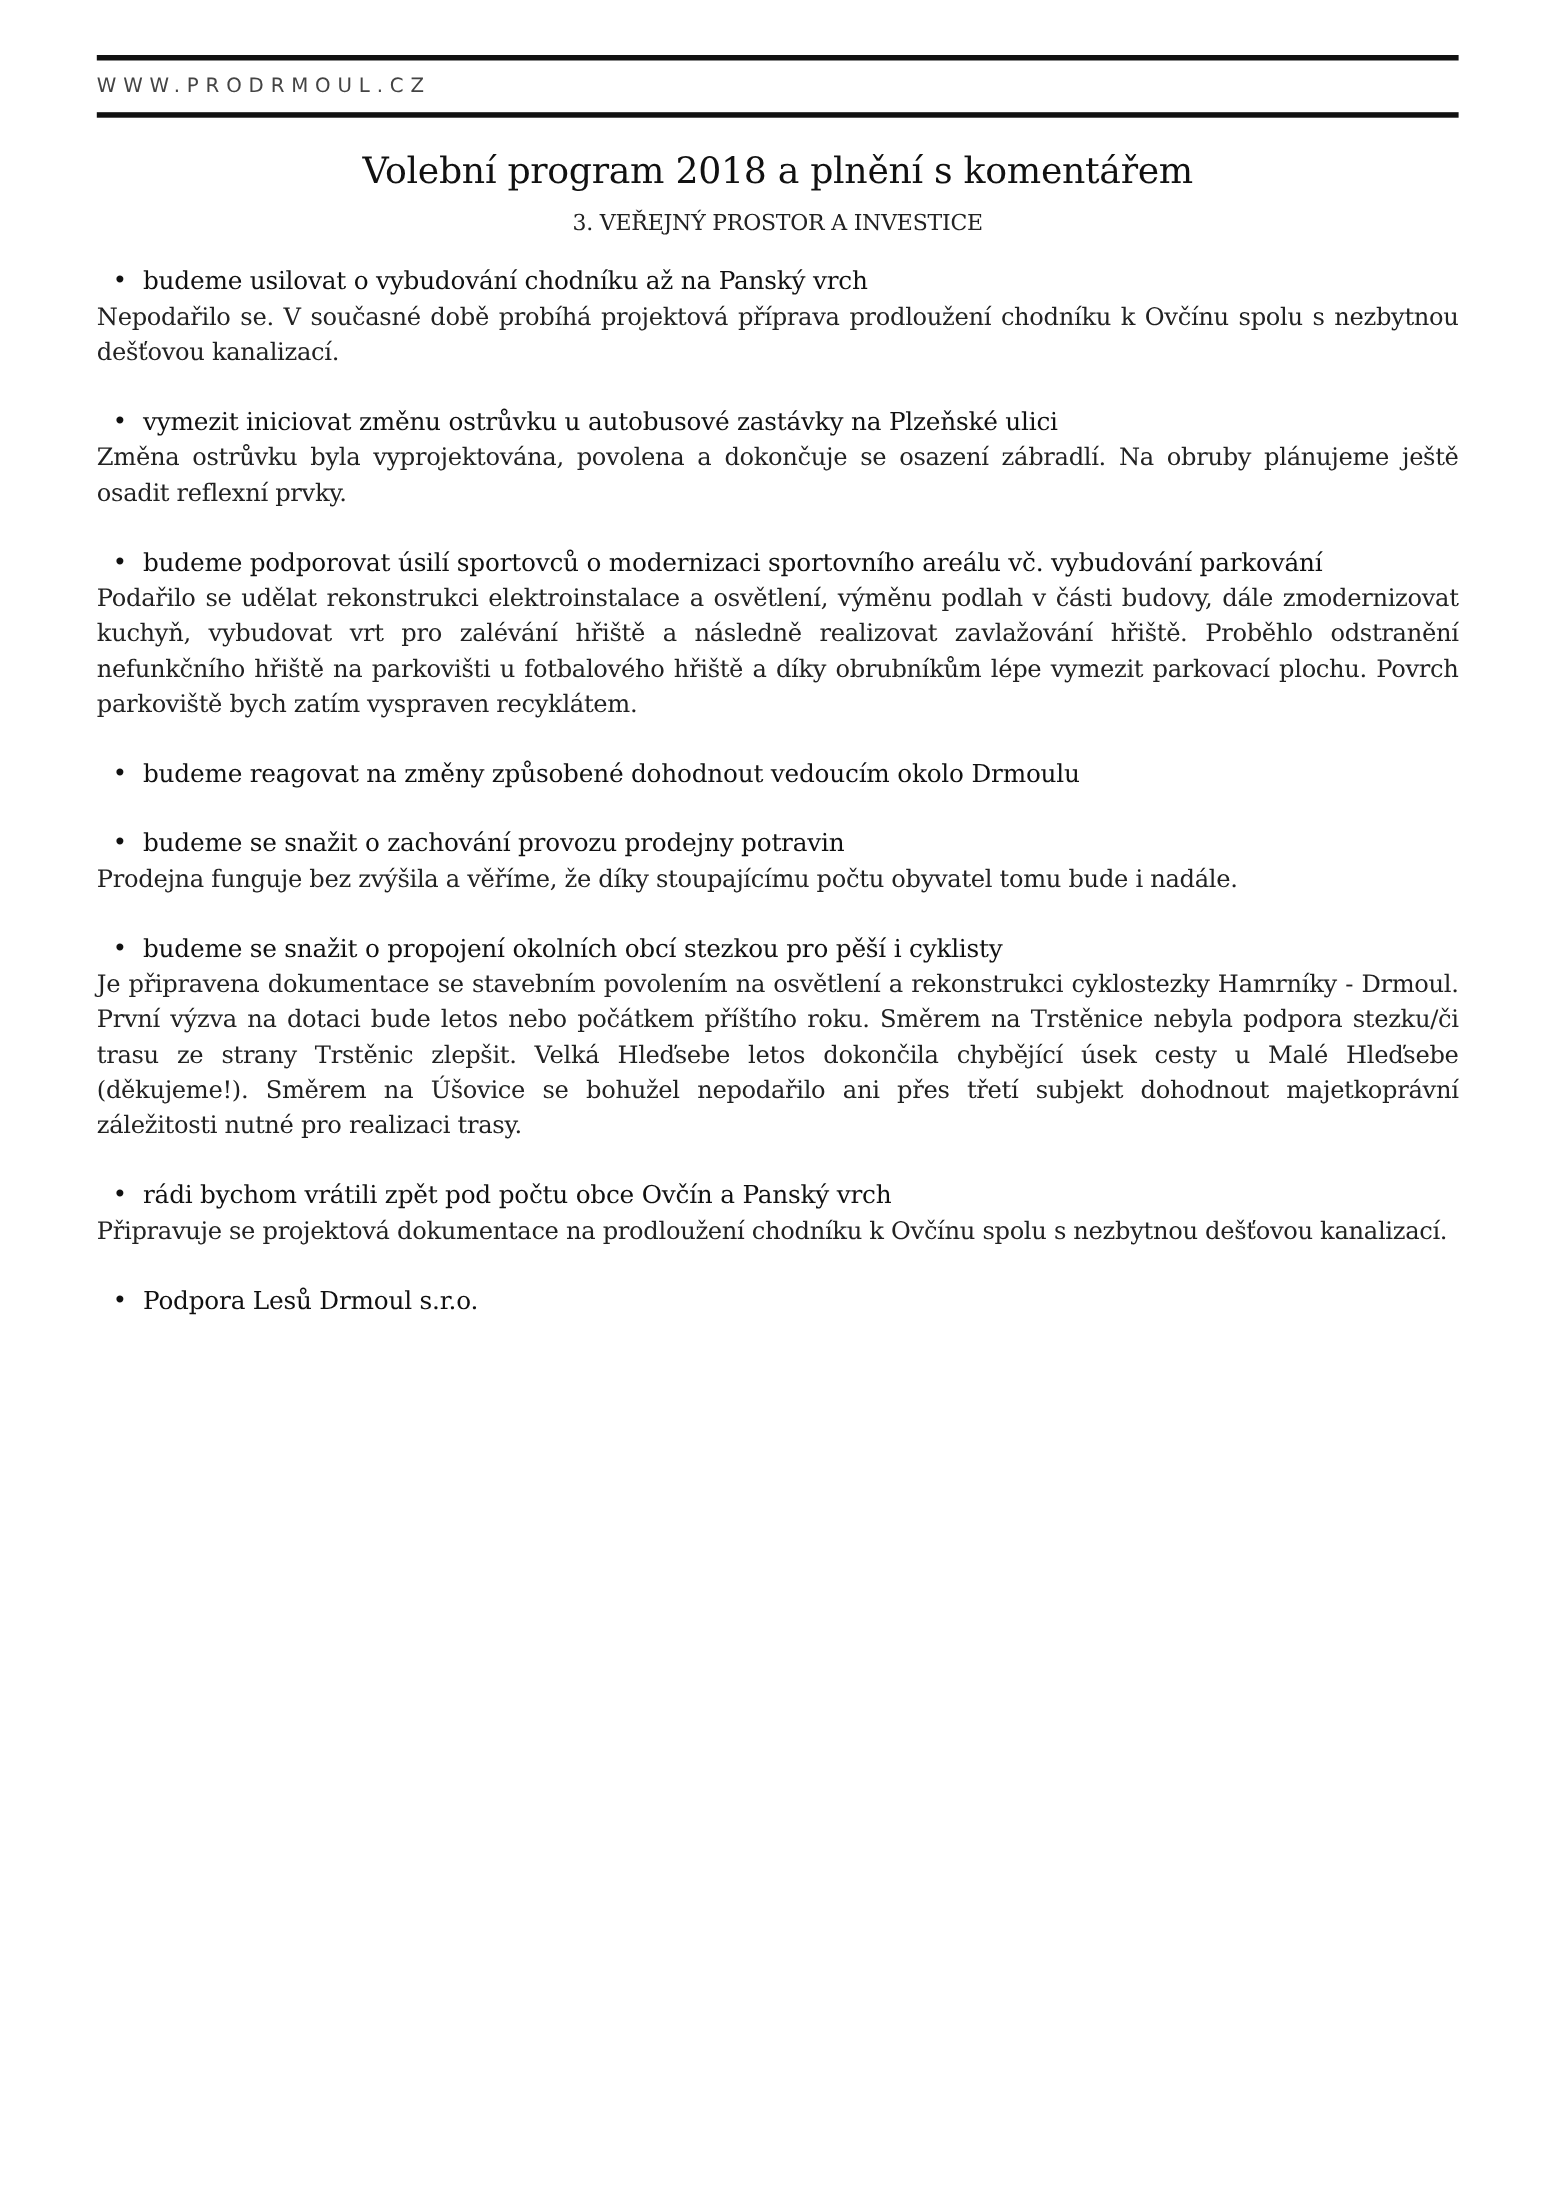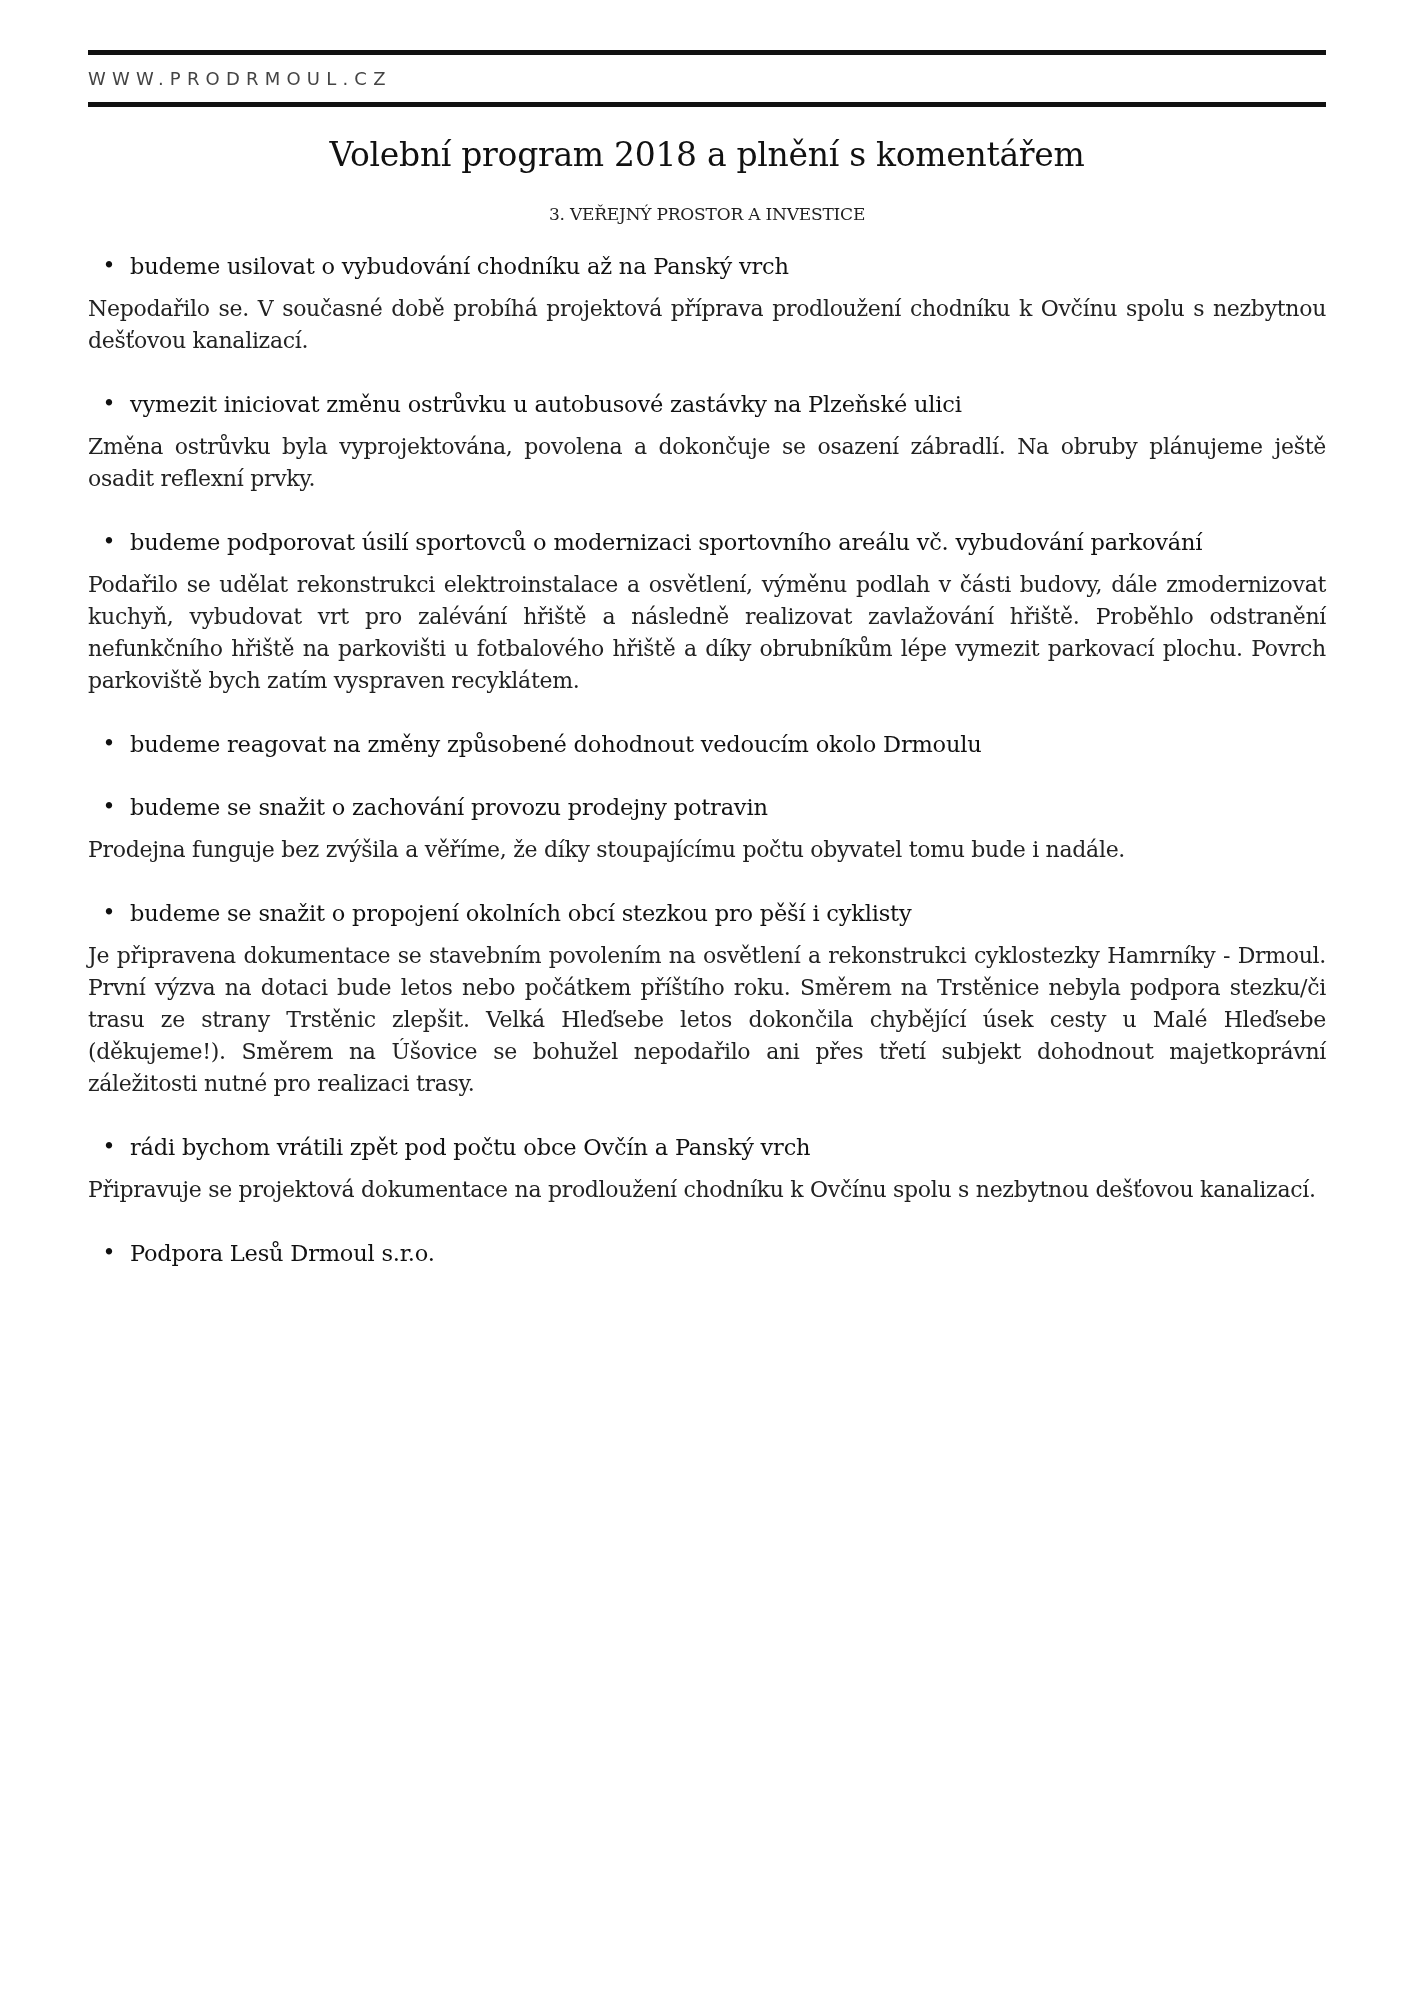--- a/index.html
+++ b/index.html
@@ -2,27 +2,27 @@
 <html><head>
 <meta charset="utf-8">
 <style>
   html, body { margin: 0; padding: 0; background: #ffffff; }
   body { width: 1414px; height: 2000px; position: relative; overflow: hidden; color: #1a1a1a; }
   .page { position: absolute; left: 88px; top: 0; width: 1238px; }
   .rule { height: 5px; background: #111; }
   .rule-top { margin-top: 50px; }
   .site { font-family: "DejaVu Sans", sans-serif; font-size: 18px; letter-spacing: 6.2px; color: #444; line-height: 28px; padding: 10px 0 9px 0; }
   .title { font-family: "DejaVu Serif", serif; font-size: 33px; text-align: center; margin: 28px 0 12px 0; font-weight: normal; color: #111; letter-spacing: -0.3px; }
-  .subtitle { font-family: "DejaVu Serif", serif; font-size: 17px; text-align: center; margin: 30px 0 0 0; font-weight: normal; color: #222; letter-spacing: -0.2px; }
+  .subtitle { font-family: "DejaVu Serif", serif; font-size: 20px; text-align: center; margin: 16px 0 0 0; font-weight: normal; color: #222; letter-spacing: -0.2px; }
   .items { margin-top: 26px; }
   .item { margin-bottom: 31px; }
   .point { display: flex; font-family: "DejaVu Serif", serif; font-size: 22.5px; line-height: 32px; color: #111; letter-spacing: -0.2px; }
   .bullet { width: 42px; flex: 0 0 42px; text-align: center; font-size: 22px; }
   .point-text { flex: 1; text-align: justify; }
-  .comment { font-family: "DejaVu Serif", serif; font-size: 22px; line-height: 32px; color: #222; text-align: justify; margin-top: 11px; letter-spacing: -0.3px; font-weight: 300; }
+  .comment { font-family: "DejaVu Serif", serif; font-size: 22px; line-height: 32px; color: #222; text-align: justify; margin-top: 1px; letter-spacing: -0.3px; font-weight: 300; }
 </style>
 </head>
 <body>
 
 <div class="page">
   <div class="rule rule-top"></div>
   <div class="site">WWW.PRODRMOUL.CZ</div>
   <div class="rule"></div>
 
   <h1 class="title">Volební program 2018 a plnění s komentářem</h1>

